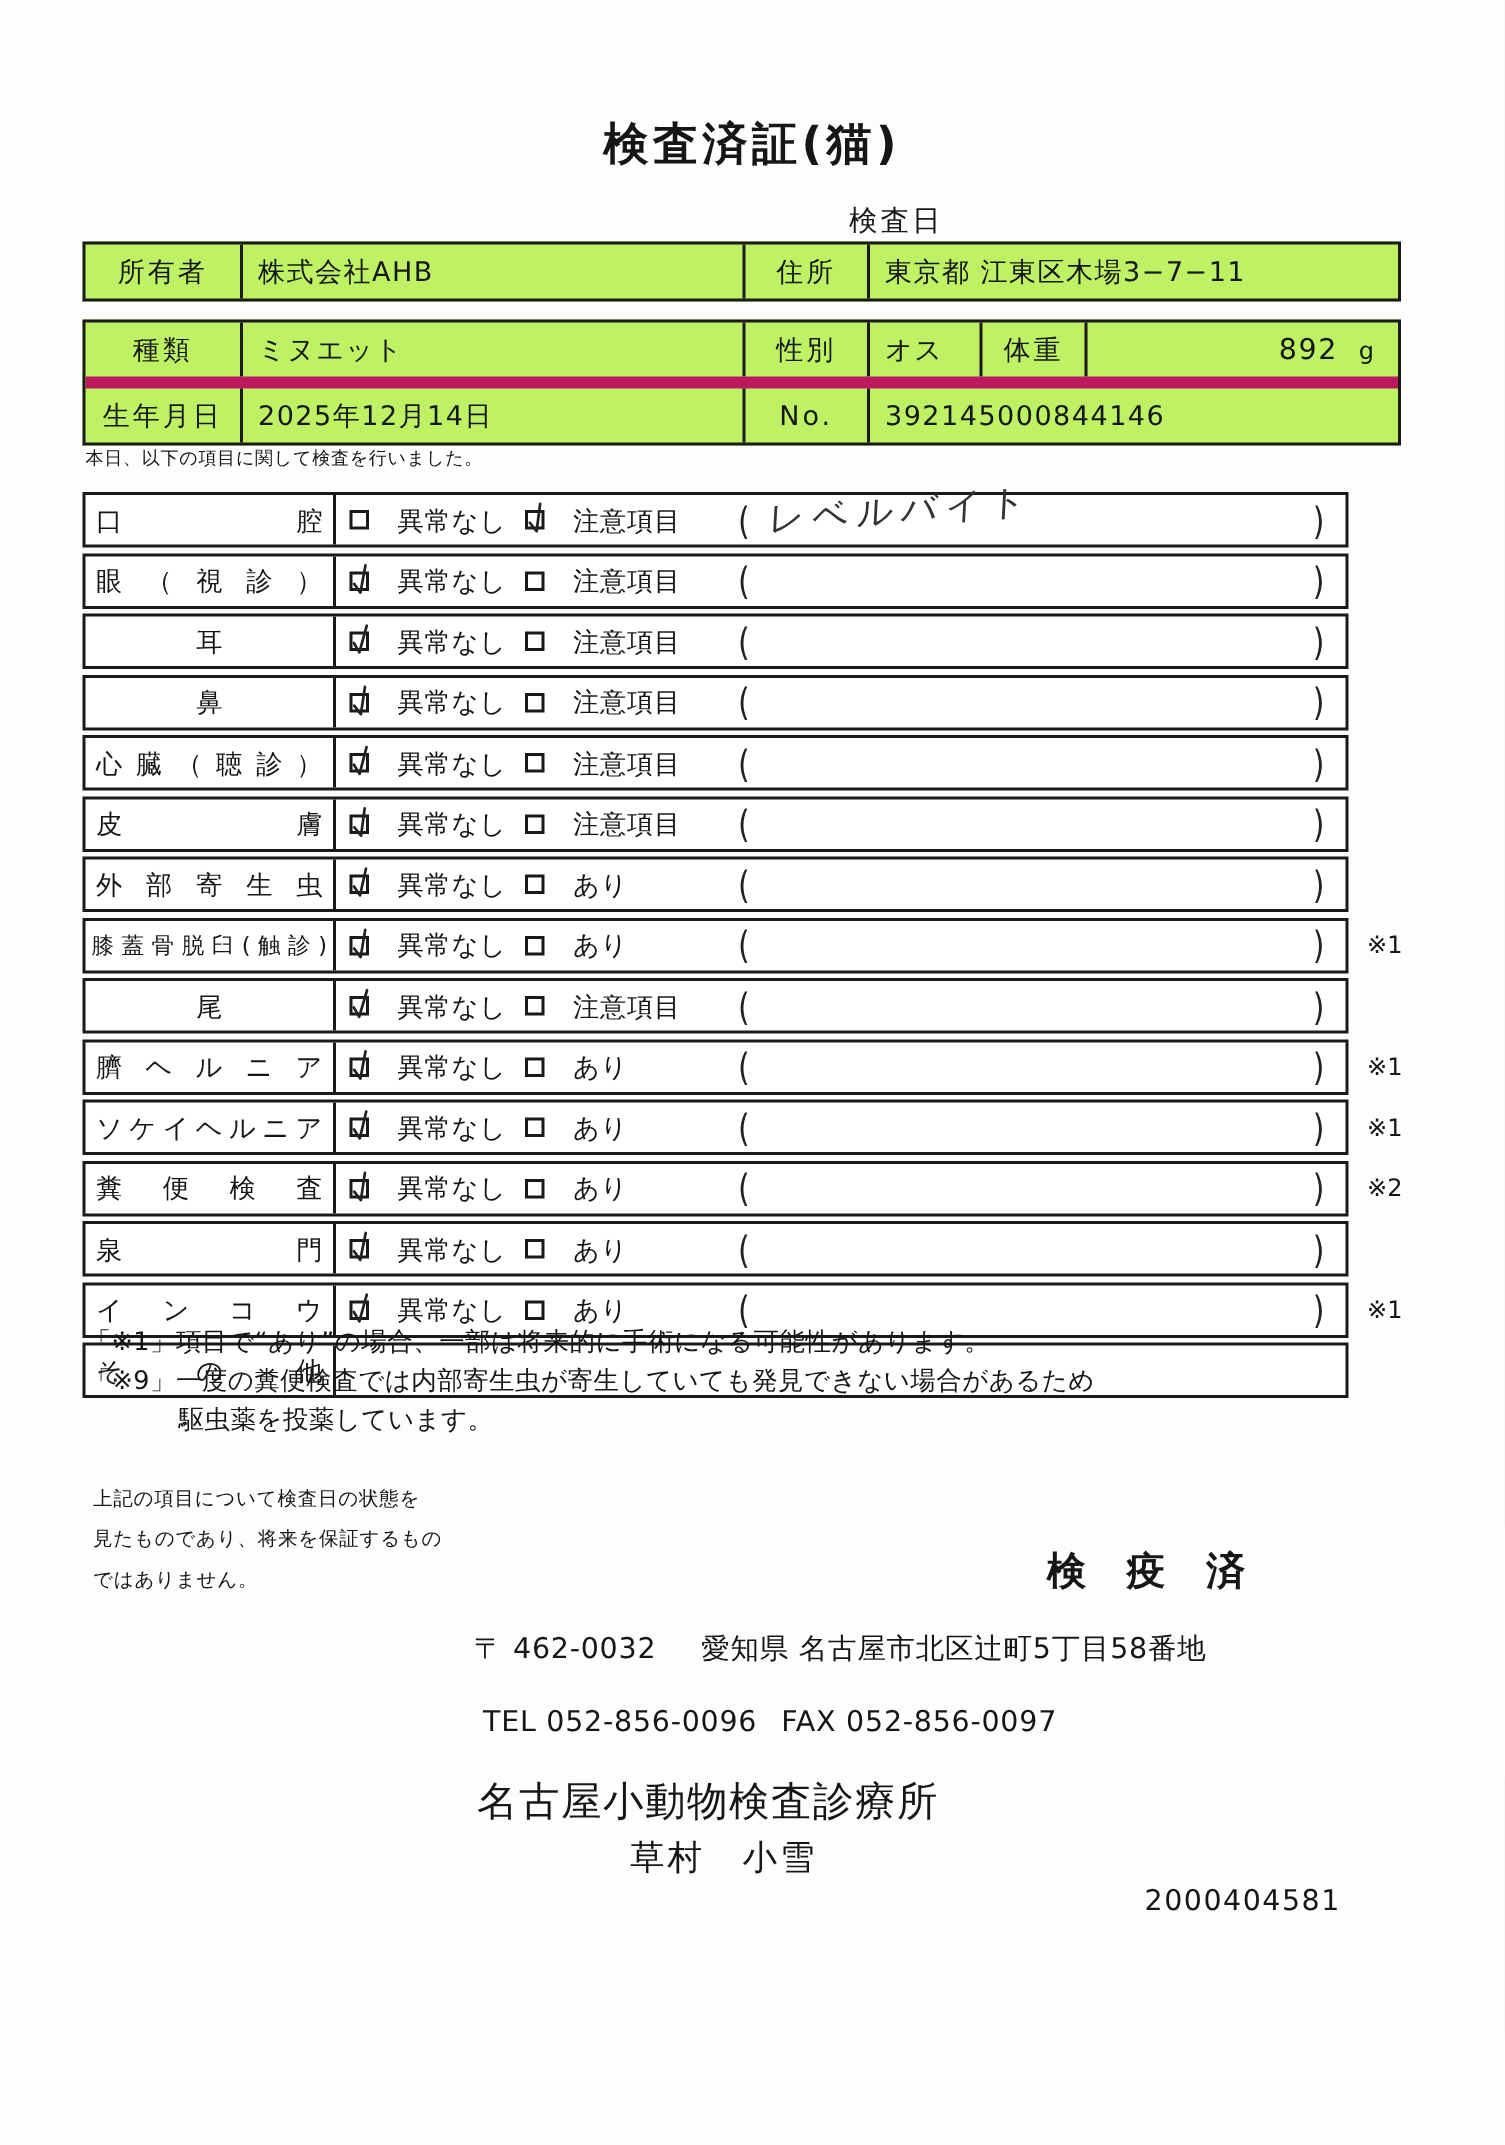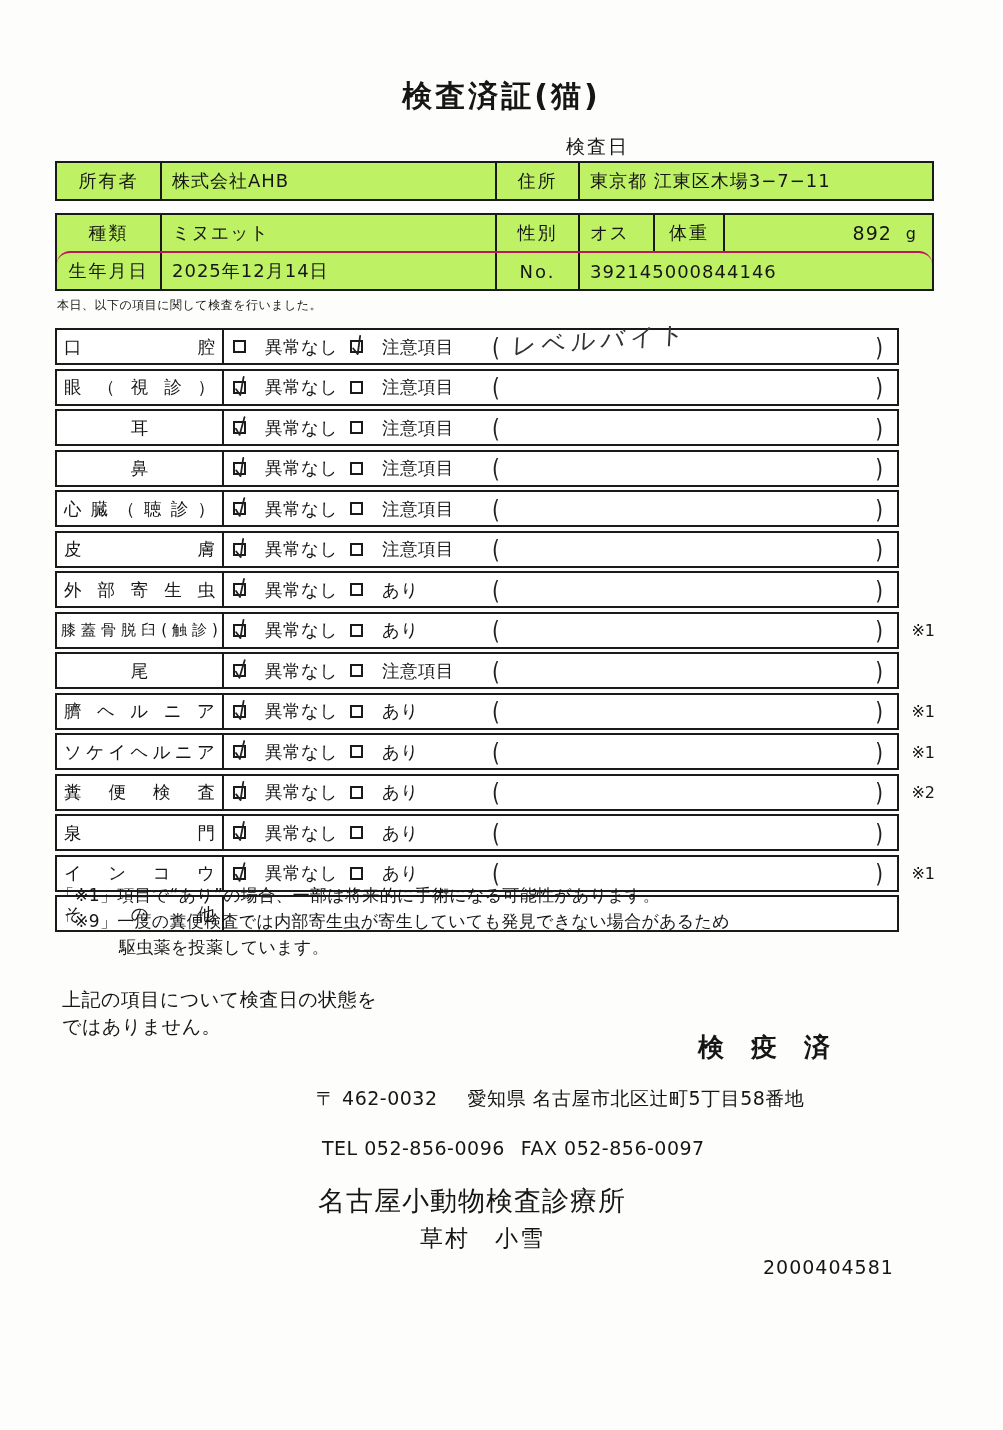--- a/index.html
+++ b/index.html
@@ -20,21 +20,21 @@
     left:0;right:0;top:76px;
     text-align:center;
     font-size:30px;font-weight:bold;letter-spacing:3px;
   }
   .insp-date-label{left:566px;top:134px;font-size:19px;letter-spacing:2px;}
   .insp-date-value{top:134px;right:73px;font-size:12px;letter-spacing:1px;margin-top:48px;}
 
   
   .tbl{border:2px solid #1a1a1a;display:flex;flex-direction:column;background:#bef264;}
   .trow{display:flex;align-items:stretch;}
-  .trow + .trow{border-top:2px solid #be185d;border-radius:13px;}
+  .trow + .trow{border-top:8px solid #be185d;}
   .tcell{display:flex;align-items:center;font-size:18px;box-sizing:border-box;}
   .tcell.hd{justify-content:center;letter-spacing:2px;}
   .tcell.bd-r{border-right:2px solid #1a1a1a;}
   .tcell.val{padding-left:10px;letter-spacing:1px;}
   .owner-table{left:55px;top:161px;width:875px;}
   .owner-table .trow{height:36px;}
   .pet-table{left:55px;top:213px;width:875px;}
   .pet-table .trow{height:36px;}
   .w-owner{width:105px;} .w-val1{width:335px;} .w-addr{width:83px;} .w-val2{flex:1;}
   .w-sex{width:75px;} .w-weight-l{width:70px;}
@@ -78,21 +78,21 @@
     transform:rotate(-4deg) skewX(-7deg);white-space:nowrap;
   }
   .row-note{
     position:absolute;right:-38px;top:50%;transform:translateY(-50%);
     font-size:16px;white-space:nowrap;
   }
 
   .notes-block{left:57px;top:882px;font-size:17px;line-height:26px;letter-spacing:0.3px;}
   .note-indent{padding-left:62px;}
 
-  .disclaimer{left:62px;top:986px;font-size:19px;line-height:27px;letter-spacing:0.5px;}
+  .disclaimer{left:62px;top:986px;font-size:13px;line-height:27px;letter-spacing:0.5px;}
   .stamp{left:698px;top:1030px;font-size:26px;letter-spacing:9px;font-weight:bold;}
   .addr-line{left:316px;top:1086px;font-size:19px;letter-spacing:0.5px;}
   .addr-line .gap{display:inline-block;width:30px;}
   .tel-line{left:322px;top:1137px;font-size:19px;letter-spacing:0.5px;}
   .tel-line .gap{display:inline-block;width:16px;}
   .clinic-name{left:318px;top:1183px;font-size:27px;letter-spacing:1px;}
   .vet-name{left:420px;top:1223px;font-size:23px;letter-spacing:2px;}
   .serial{left:763px;top:1256px;font-size:19px;letter-spacing:1px;}
 </style>
 </head>
@@ -559,20 +559,21 @@
   </div>
 
   <div class="abs notes-block">
     <div>「※1」項目で“あり”の場合、一部は将来的に手術になる可能性があります。</div>
     <div>「※9」一度の糞便検査では内部寄生虫が寄生していても発見できない場合があるため</div>
     <div class="note-indent">駆虫薬を投薬しています。</div>
   </div>
 
   <div class="abs disclaimer">
     <div>上記の項目について検査日の状態を</div>
+    <div>見たものであり、将来を保証するもの</div>
     <div>ではありません。</div>
   </div>
 
   <div class="abs stamp">検 疫 済</div>
 
   <div class="abs addr-line">
     <span>〒 462-0032</span><span class="gap"></span><span>愛知県 名古屋市北区辻町5丁目58番地</span>
   </div>
 
   <div class="abs tel-line">

